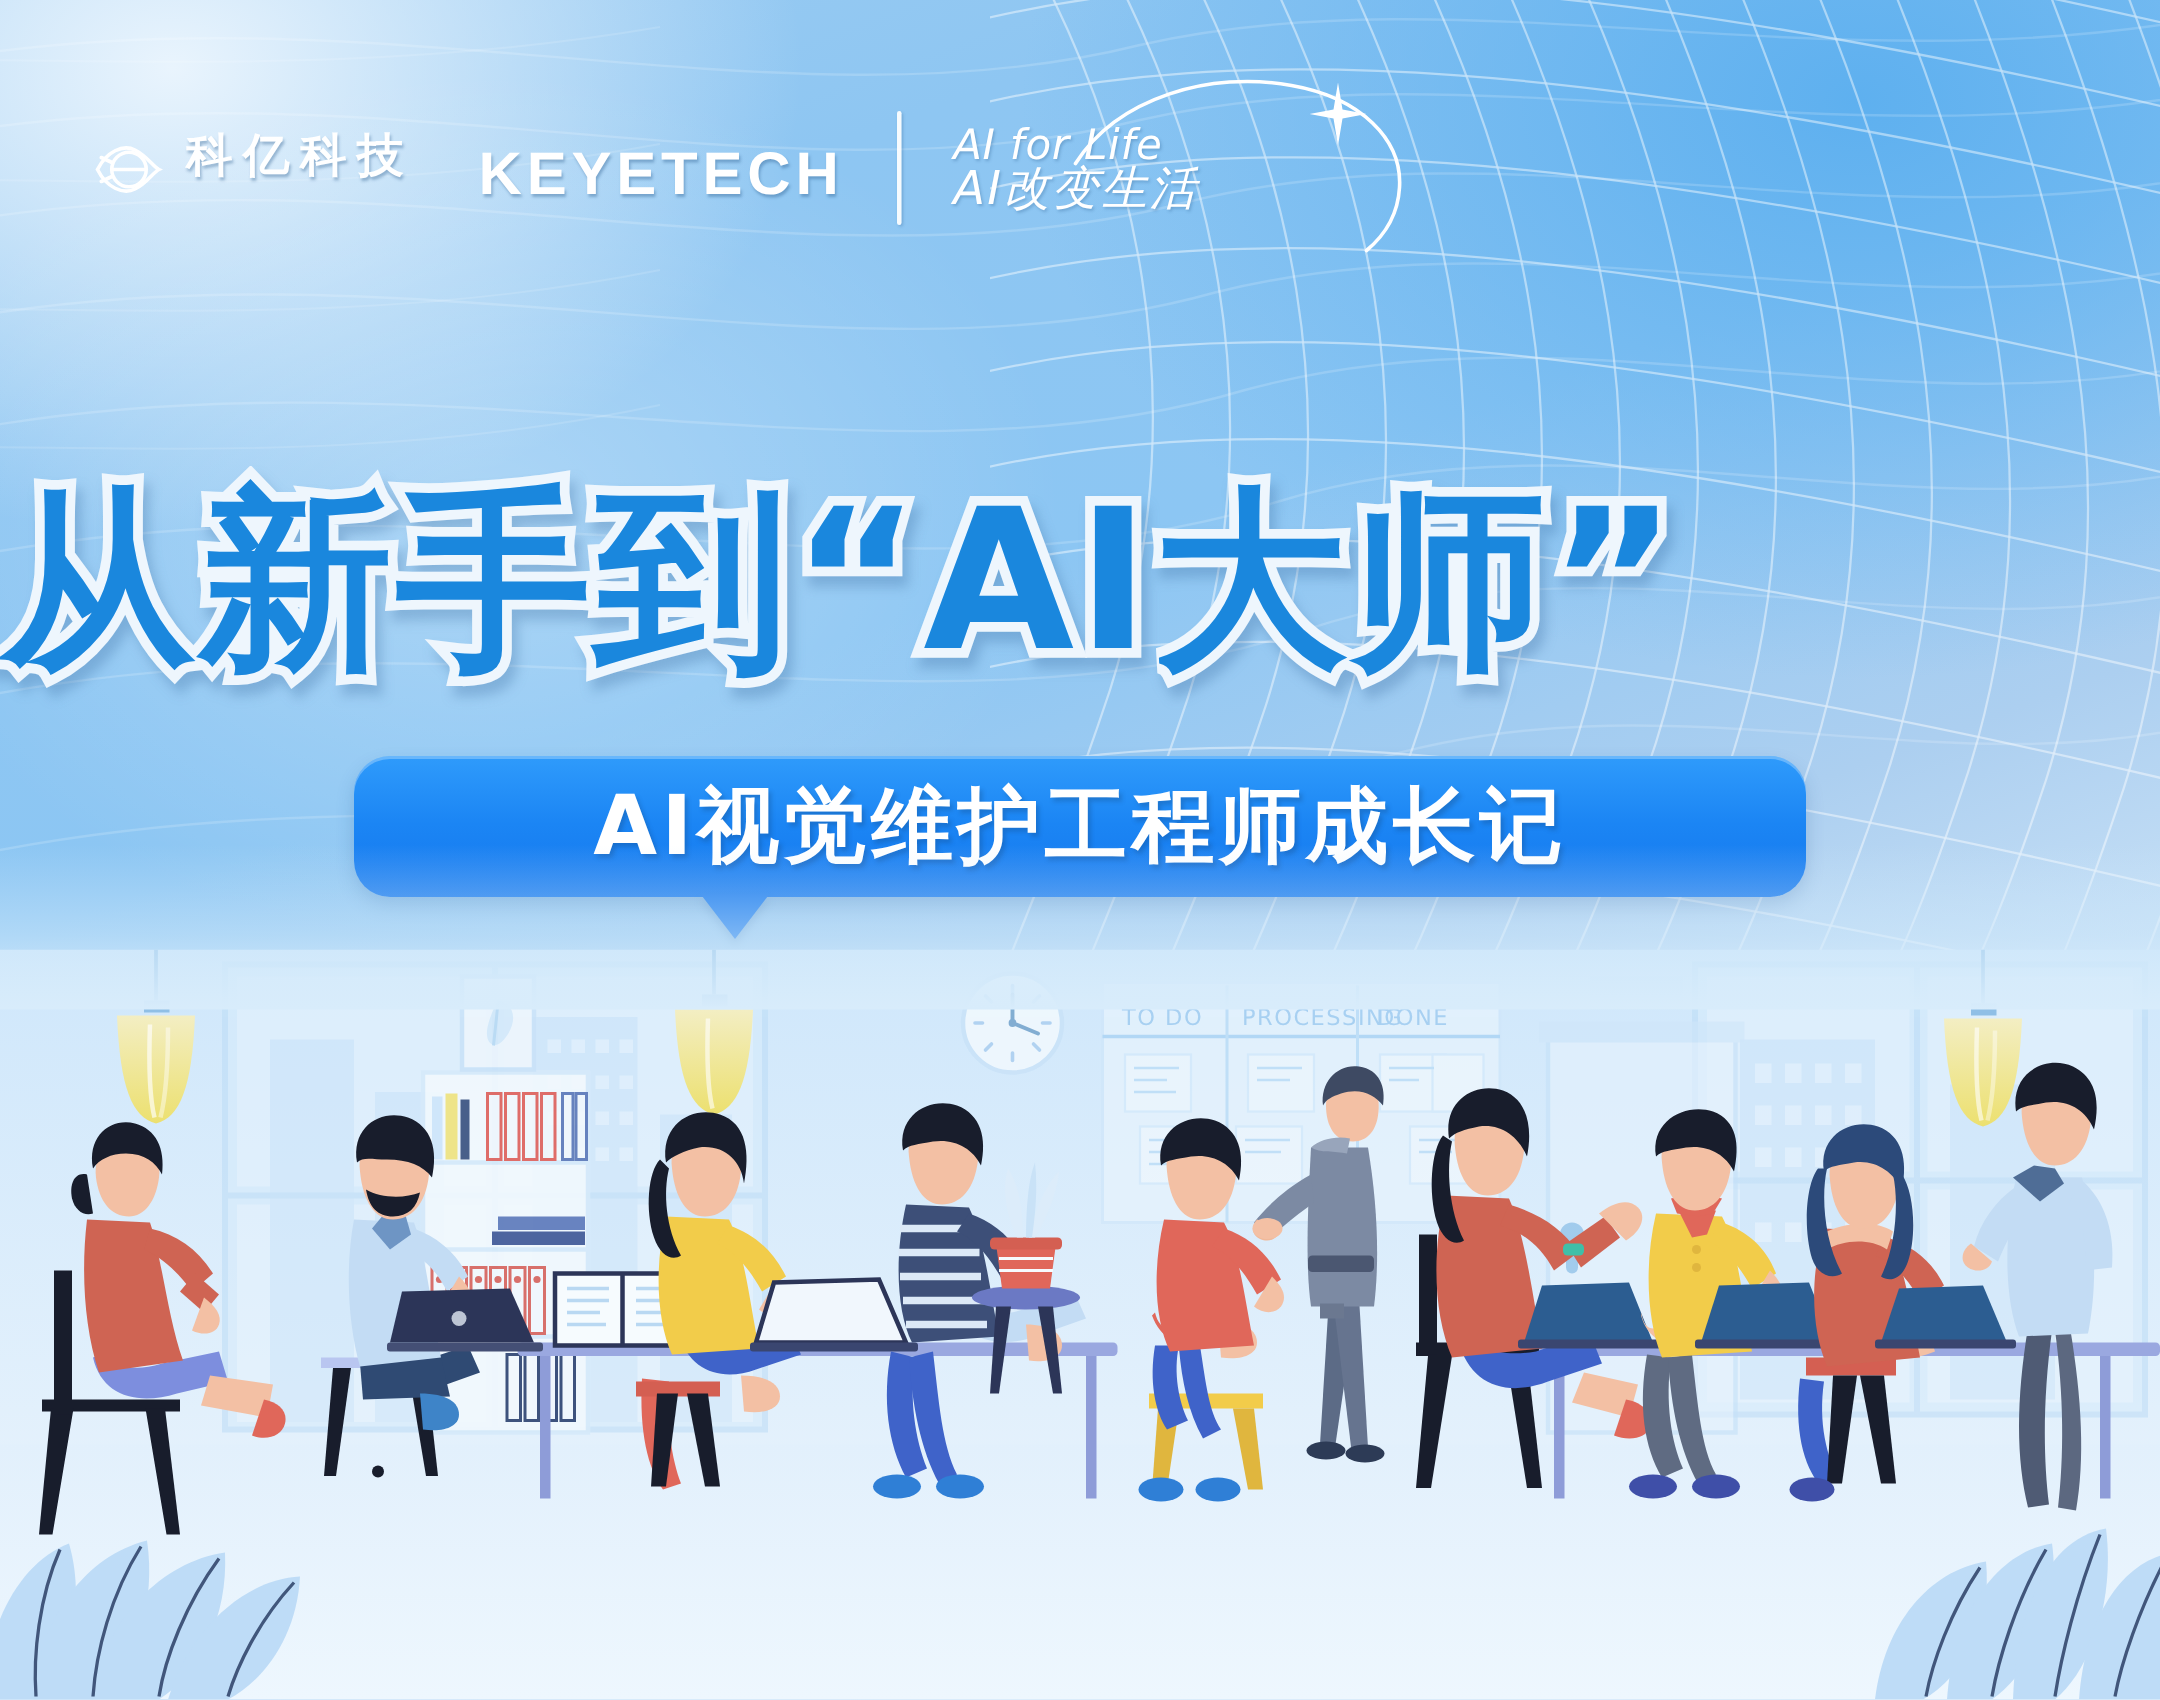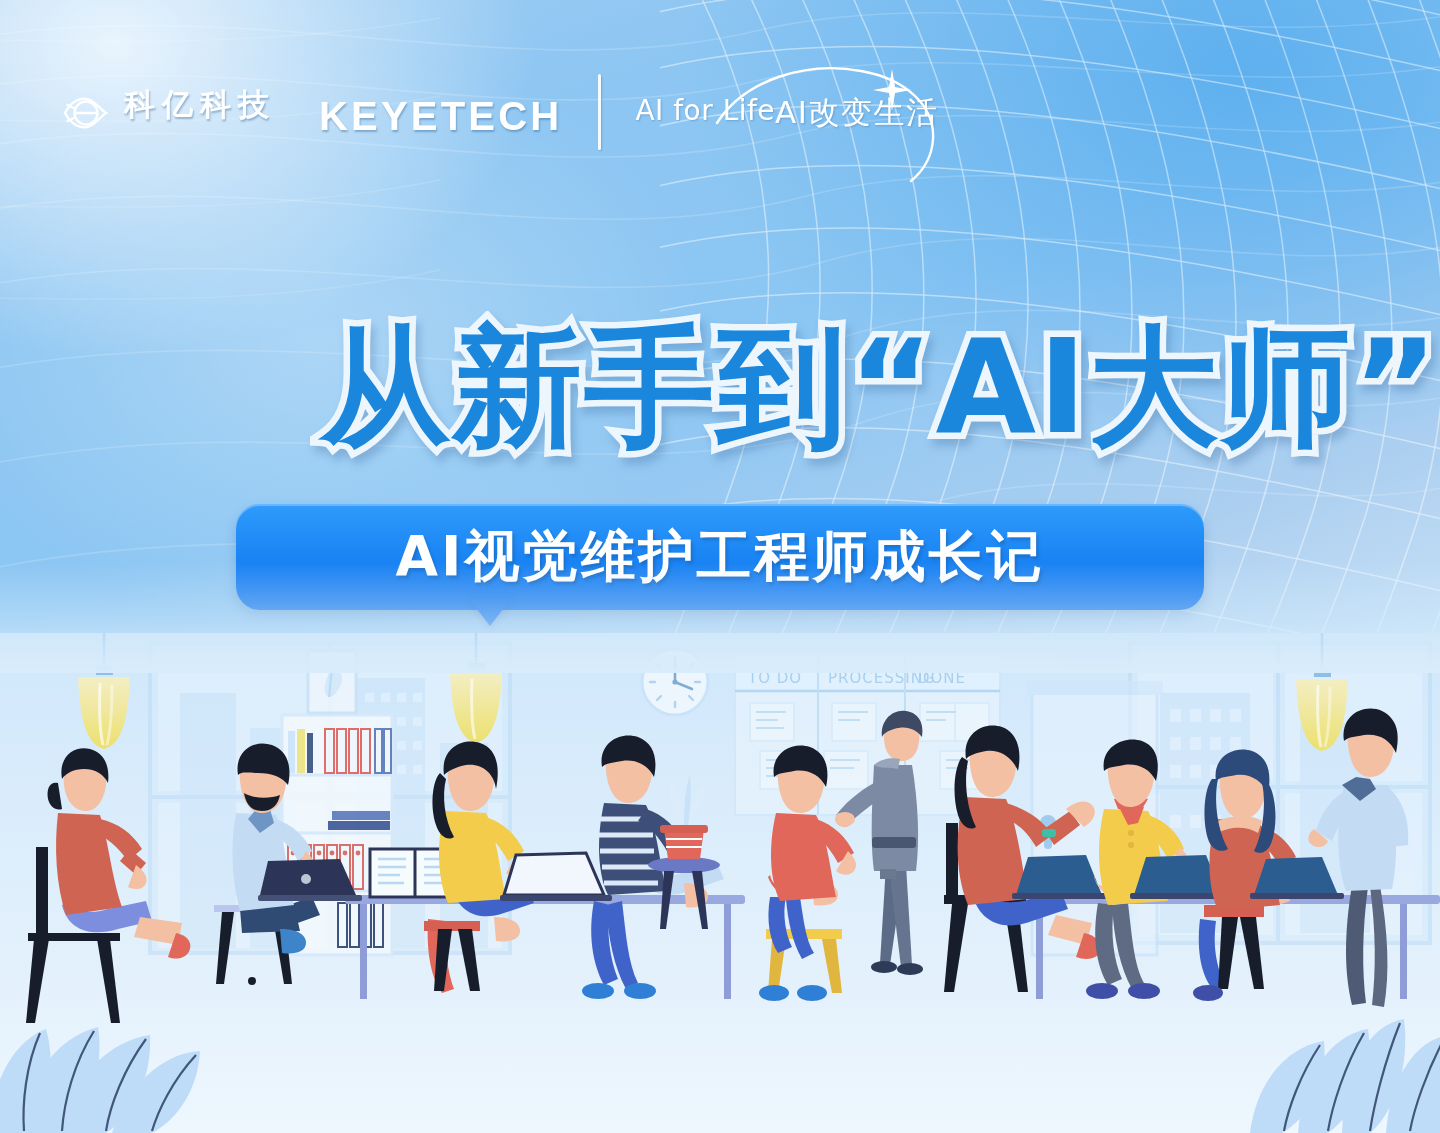--- a/index.html
+++ b/index.html
@@ -38,47 +38,47 @@
     font-family:"DejaVu Sans","Liberation Sans",sans-serif;
   }
   .logo-en{
     font-size:40px;font-weight:800;color:#ffffff;letter-spacing:3.2px;margin-top:7px;
     text-shadow:1px 2px 2px rgba(40,90,140,.38);
   }
   .logo-div{
     width:3px;height:76px;background:rgba(255,255,255,.92);margin:0 20px 0 22px;border-radius:2px;
     box-shadow:1px 1px 2px rgba(40,90,140,.28);
   }
-  .logo-tag{display:flex;flex-direction:row;line-height:1;position:relative;}
+  .logo-tag{display:flex;flex-direction:column;line-height:1;position:relative;font-style:italic;}
   .tag-en{
     font-size:28px;color:#ffffff;letter-spacing:.5px;font-weight:400;
     text-shadow:1px 1px 2px rgba(40,90,140,.30);
     font-family:"DejaVu Sans","Liberation Sans",sans-serif;
   }
   .tag-cn{
     font-size:31px;color:#ffffff;letter-spacing:1.5px;font-weight:400;
     text-shadow:1px 1px 2px rgba(40,90,140,.30);
     font-family:"DejaVu Sans","Liberation Sans",sans-serif;
   }
   .tag-arc{position:absolute;left:76px;top:-34px;width:250px;height:122px;pointer-events:none;}
 
   
   .headline{
-    position:absolute;left:0;right:0;top:322px;text-align:right;
+    position:absolute;left:0;right:0;top:322px;text-align:left;
     font-family:"DejaVu Sans","Liberation Sans",sans-serif;
     font-size:130px;font-weight:800;line-height:1;
     color:#1a87dd;letter-spacing:2px;
     -webkit-text-stroke:13px #eef6fd;
     paint-order:stroke fill;
     filter:drop-shadow(4px 7px 4px rgba(46,98,150,.28));
     white-space:nowrap;
   }
 
   
-  .banner-wrap{position:absolute;left:236px;top:504px;width:968px;height:106px;}
+  .banner-wrap{position:absolute;left:236px;top:504px;width:968px;height:94px;}
   .banner{
     position:absolute;inset:0;border-radius:24px;
     background:linear-gradient(180deg,#2f9bfb 0%,#1b85f4 48%,#1578ee 100%);
     box-shadow:0 6px 12px rgba(32,88,150,.22), inset 0 2px 0 rgba(255,255,255,.28);
   }
   .banner-text{
     position:absolute;inset:0;display:flex;align-items:center;justify-content:center;
     font-family:"DejaVu Sans","Liberation Sans",sans-serif;
     font-size:55px;font-weight:700;color:#ffffff;letter-spacing:3px;white-space:nowrap;
     text-shadow:2px 3px 3px rgba(20,70,125,.30);

